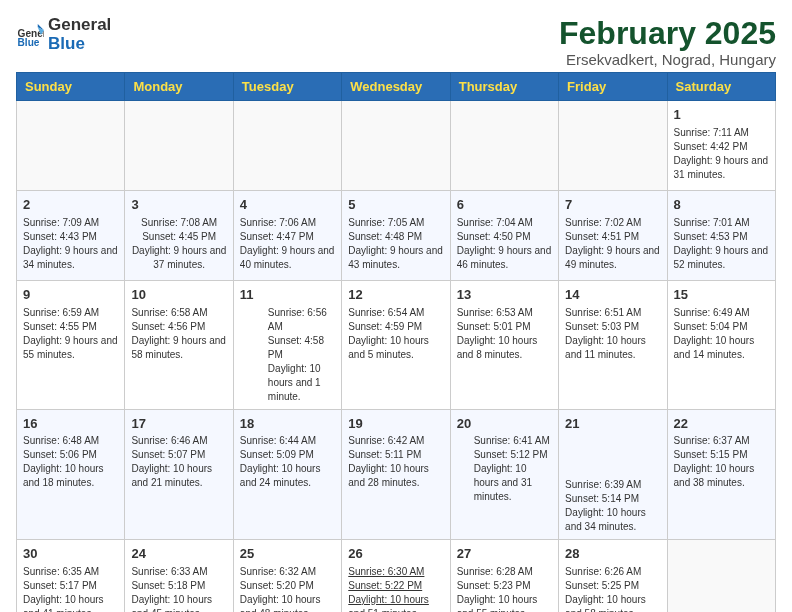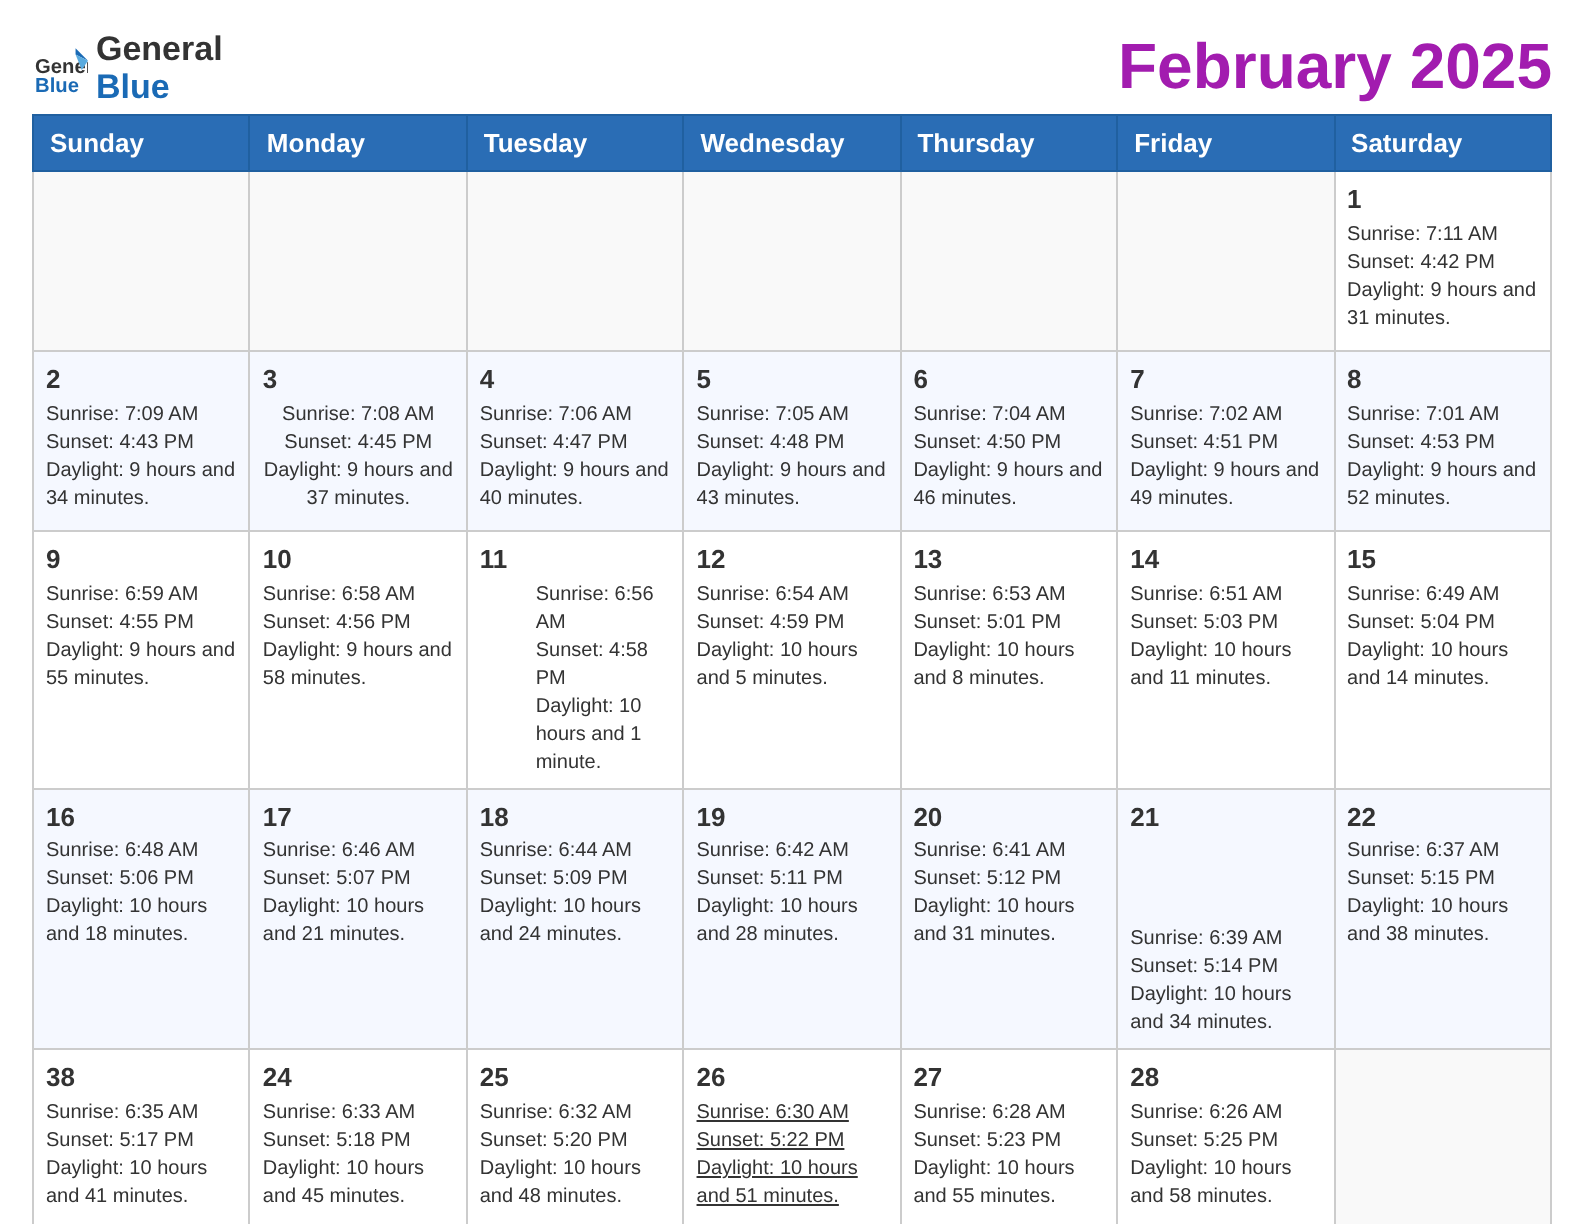--- a/index.html
+++ b/index.html
@@ -24,36 +24,36 @@
     .logo-icon {
       width: 28px;
       height: 28px;
     }
     .title-block {
       text-align: right;
     }
     .title-block h1 {
       font-size: 32px;
       font-weight: bold;
-      color: #a21caf;
+      color: #14532d;
       line-height: 1.1;
     }
     .title-block h2 {
       font-size: 15px;
       color: #555;
       font-weight: normal;
     }
     .calendar {
       width: 100%;
       border-collapse: collapse;
       border: 1px solid #ccc;
     }
     .calendar th {
       background-color: #2a6db5;
-      color: #ffffff;
+      color: #fde047;
       text-align: left;
       padding: 6px 8px;
       font-size: 13px;
       font-weight: bold;
       border: 1px solid #2060a0;
     }
     .calendar td {
       border: 1px solid #ccc;
       vertical-align: top;
       padding: 5px 6px;
@@ -97,20 +97,21 @@
       <polygon points="28,4 36,12 28,8" fill="#1a6ab5"></polygon>
       <polygon points="28,8 36,12 32,18" fill="#5aabdf"></polygon>
     </svg>
     <div>
       <div style="font-size:17px;font-weight:bold;color:#333;line-height:1.1;">General</div>
       <div style="font-size:17px;font-weight:bold;color:#1a6ab5;line-height:1.1;">Blue</div>
     </div>
   </div>
   <div class="title-block">
     <h1>February 2025</h1>
+    <h2>Ersekvadkert, Nograd, Hungary</h2>
   </div>
 </div>
 
 <table class="calendar">
   <thead>
     <tr>
     <th>Sunday</th>
         <th>Monday</th>
         <th>Tuesday</th>
         <th>Wednesday</th>
@@ -242,40 +243,40 @@
 Daylight: 10 hours and 24 minutes.</div>
         </td>
         <td>
           <span class="day-number">19</span>
           <div class="day-info" style="white-space: pre-line;">Sunrise: 6:42 AM
 Sunset: 5:11 PM
 Daylight: 10 hours and 28 minutes.</div>
         </td>
         <td>
           <span class="day-number">20</span>
-          <div class="day-info" style="white-space: pre-line;">Sunrise: 6:41 AM
+          <div class="day-info" style="white-space: pre-line; margin-left: 17px;">Sunrise: 6:41 AM
 Sunset: 5:12 PM
 Daylight: 10 hours and 31 minutes.</div>
         </td>
         <td>
           <span class="day-number">21</span>
           <div class="day-info" style="white-space: pre-line; margin-top: 46px;">Sunrise: 6:39 AM
 Sunset: 5:14 PM
 Daylight: 10 hours and 34 minutes.</div>
         </td>
         <td>
           <span class="day-number">22</span>
           <div class="day-info" style="white-space: pre-line;">Sunrise: 6:37 AM
 Sunset: 5:15 PM
 Daylight: 10 hours and 38 minutes.</div>
         </td>
       </tr>
       <tr class="week-row">
         <td>
-          <span class="day-number">38</span>
+          <span class="day-number">30</span>
           <div class="day-info" style="white-space: pre-line;">Sunrise: 6:35 AM
 Sunset: 5:17 PM
 Daylight: 10 hours and 41 minutes.</div>
         </td>
         <td>
           <span class="day-number">24</span>
           <div class="day-info" style="white-space: pre-line;">Sunrise: 6:33 AM
 Sunset: 5:18 PM
 Daylight: 10 hours and 45 minutes.</div>
         </td>

